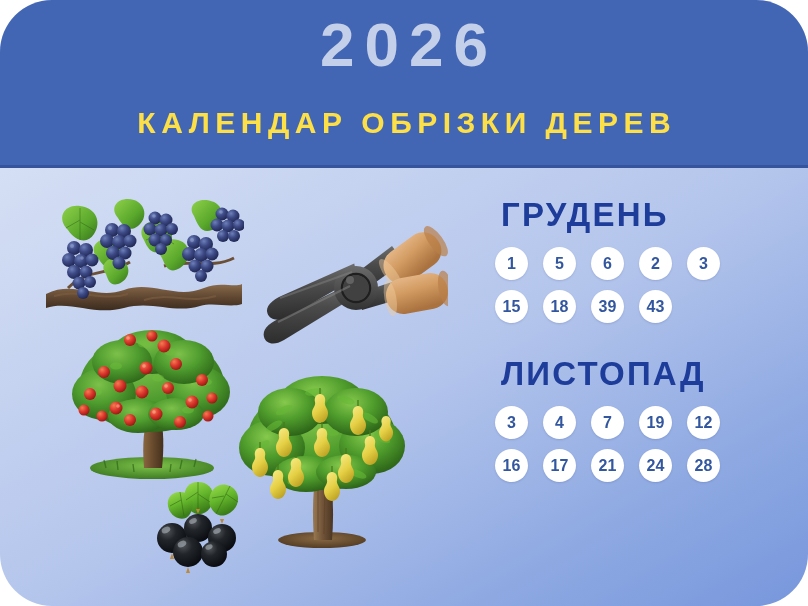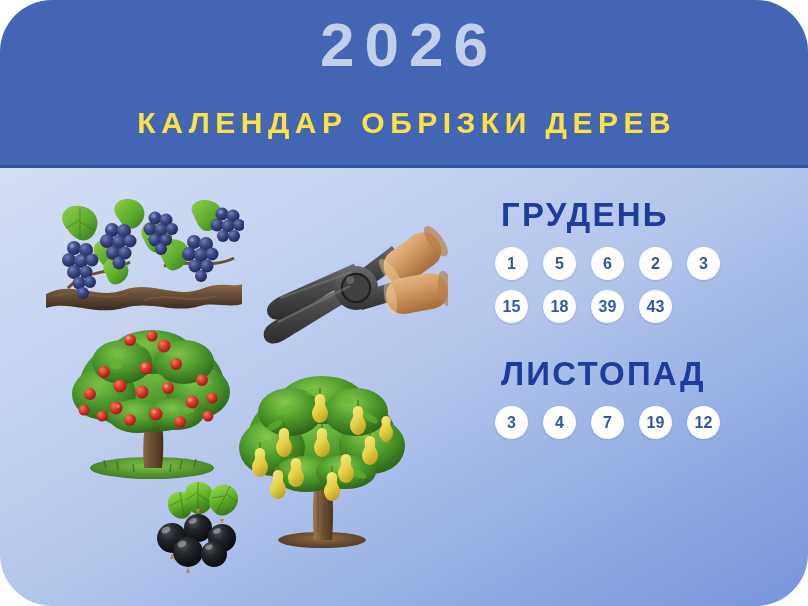--- a/index.html
+++ b/index.html
@@ -540,17 +540,24 @@
 
     <div class="month-block">
       <div class="month-name">ЛИСТОПАД</div>
       <div class="day-row">
         <div class="day-badge">3</div>
         <div class="day-badge">4</div>
         <div class="day-badge">7</div>
         <div class="day-badge">19</div>
         <div class="day-badge">12</div>
       </div>
+      <div class="day-row">
+        <div class="day-badge">16</div>
+        <div class="day-badge">17</div>
+        <div class="day-badge">21</div>
+        <div class="day-badge">24</div>
+        <div class="day-badge">28</div>
+      </div>
     </div>
 
   </div>
 
 </div>
 
 </body></html>

